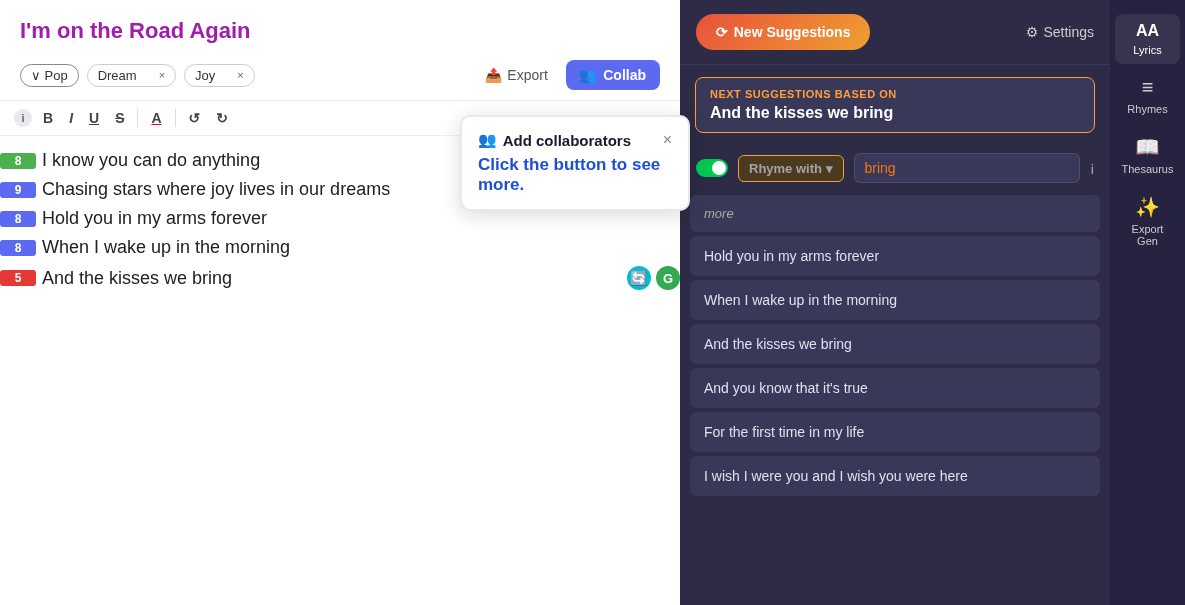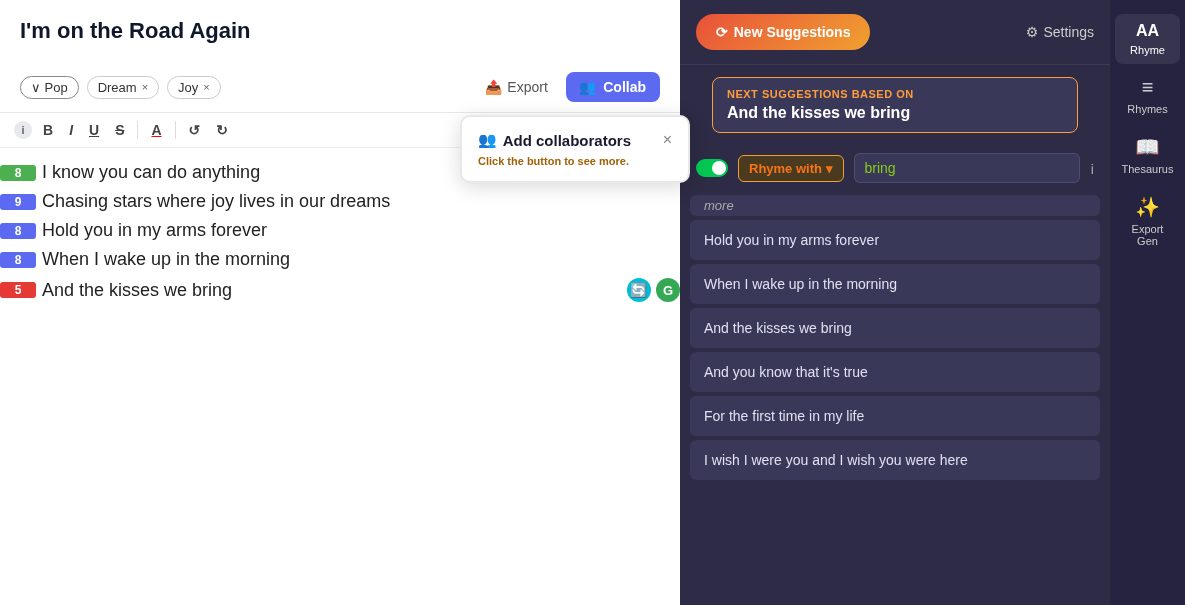--- a/index.html
+++ b/index.html
@@ -26,22 +26,22 @@
     }
 
     .editor-header {
       padding: 18px 20px 10px;
       border-bottom: 1px solid #e8e8e8;
     }
 
     .editor-title {
       font-size: 22px;
       font-weight: 700;
-      color: #0f172a;
-      margin-bottom: 28px;
+      color: #a21caf;
+      margin-bottom: 16px;
     }
 
     .editor-tags {
       display: flex;
       align-items: center;
       gap: 8px;
       margin-bottom: 0;
     }
 
     .tag-genre {
@@ -52,21 +52,21 @@
       border-radius: 20px;
       padding: 3px 10px;
       font-size: 13px;
       color: #333;
       cursor: pointer;
     }
 
     .tag-item {
       display: flex;
       align-items: center;
-      gap: 5px;
+      gap: 22px;
       border: 1.5px solid #ccc;
       border-radius: 20px;
       padding: 3px 10px;
       font-size: 13px;
       color: #333;
     }
 
     .tag-close {
       font-size: 11px;
       color: #666;
@@ -235,22 +235,22 @@
 
     .tooltip-close {
       background: transparent;
       border: none;
       cursor: pointer;
       font-size: 16px;
       color: #888;
     }
 
     .tooltip-body {
-      font-size: 11px;
-      color: #a16207;
+      font-size: 17px;
+      color: #1d4ed8;
       font-weight: 600;
     }
 
     
     .right-panel {
       position: absolute;
       right: 0;
       top: 0;
       width: 505px;
       height: 605px;
@@ -292,21 +292,21 @@
       border: none;
       color: #ccc;
       font-size: 14px;
       cursor: pointer;
       display: flex;
       align-items: center;
       gap: 5px;
     }
 
     .sugg-based-on {
-      margin: 12px 32px;
+      margin: 12px 15px;
       background: #3a3858;
       border: 1.5px solid #ff9d3a;
       border-radius: 8px;
       padding: 10px 14px;
     }
 
     .sugg-label {
       font-size: 11px;
       color: #ff9d3a;
       text-transform: uppercase;
@@ -345,36 +345,36 @@
       border-radius: 50%;
       position: absolute;
       top: 2px;
       right: 2px;
     }
 
     .rhyme-select {
       background: #4a3b20;
       border: 1.5px solid #f0a030;
       border-radius: 6px;
-      color: #f97316;
+      color: #a3a3a3;
       font-size: 13px;
       font-weight: 600;
       padding: 5px 10px;
       cursor: pointer;
       display: flex;
       align-items: center;
       gap: 4px;
     }
 
     .rhyme-input {
       flex: 1;
       background: #3a3858;
       border: 1px solid rgba(255,255,255,0.1);
       border-radius: 6px;
-      color: #84cc16;
+      color: #f97316;
       font-size: 14px;
       padding: 6px 10px;
     }
 
     .rhyme-info {
       color: #aaa;
       font-size: 14px;
       cursor: pointer;
     }
 
@@ -404,21 +404,21 @@
       margin-bottom: 4px;
       color: #e0e0f0;
       font-size: 14px;
       cursor: pointer;
       transition: background 0.15s;
     }
 
     .sugg-item-more {
       background: #3a3858;
       border-radius: 6px;
-      padding: 3px 14px;
+      padding: 11px 14px;
       margin-bottom: 4px;
       color: #aaa;
       font-size: 13px;
       font-style: italic;
     }
 
     
     .right-sidebar {
       width: 75px;
       background: #252340;
@@ -594,21 +594,21 @@
       <div class="sugg-item">And the kisses we bring</div>
       <div class="sugg-item">And you know that it's true</div>
       <div class="sugg-item">For the first time in my life</div>
       <div class="sugg-item">I wish I were you and I wish you were here</div>
     </div>
   </div>
 
   <div class="right-sidebar">
     <div class="sidebar-icon-item active">
       <span class="icon-glyph" style="font-size:16px; font-weight:700;">AA</span>
-      <span class="icon-label">Rhyme</span>
+      <span class="icon-label">Lyrics</span>
     </div>
     <div class="sidebar-icon-item">
       <span class="icon-glyph">≡</span>
       <span class="icon-label">Rhymes</span>
     </div>
     <div class="sidebar-icon-item">
       <span class="icon-glyph">📖</span>
       <span class="icon-label">Thesaurus</span>
     </div>
     <div class="sidebar-icon-item">

